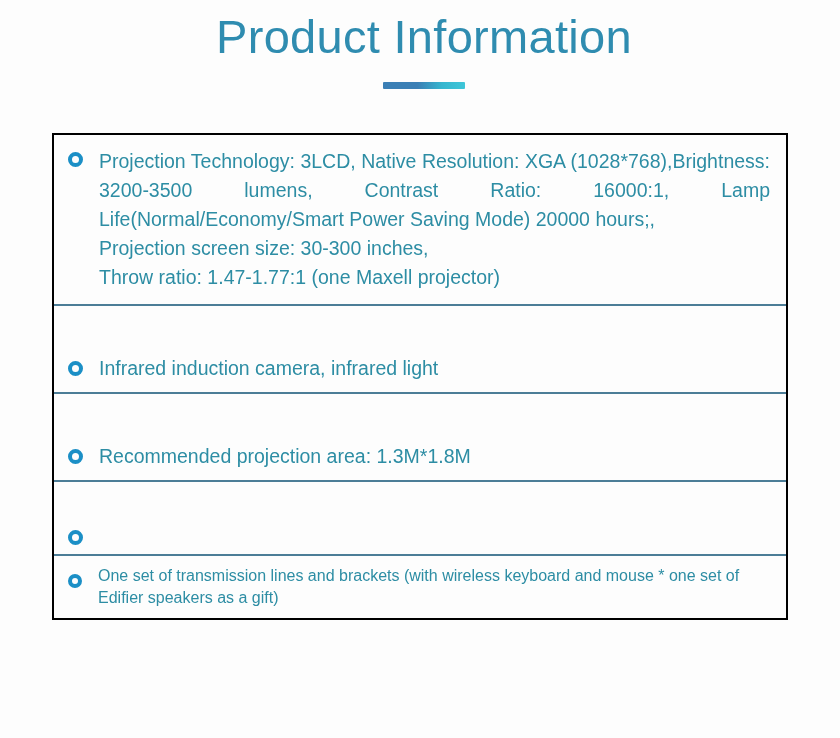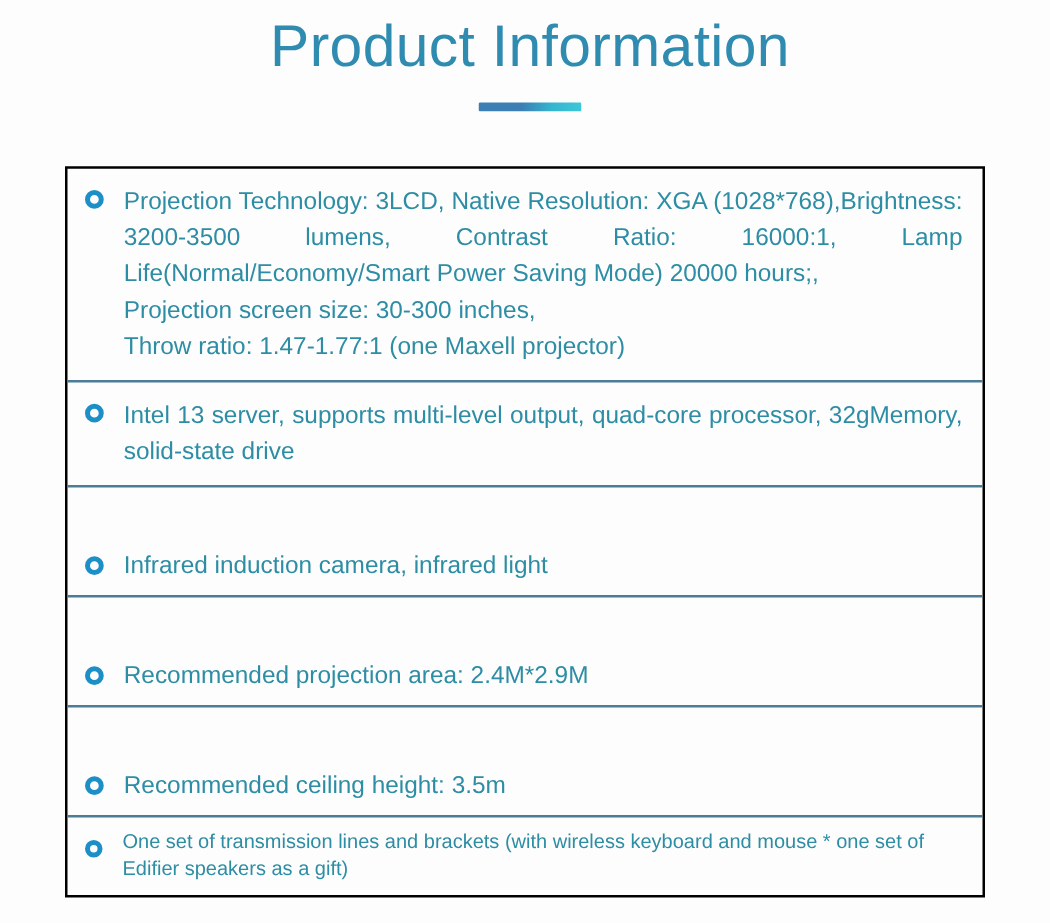--- a/index.html
+++ b/index.html
@@ -125,38 +125,33 @@
 
   <div id="spec-table">
 
     <div class="spec-row">
       <span class="bullet"></span>
       <div class="spec-text justify">Projection Technology: 3LCD, Native Resolution: XGA (1028*768),Brightness: 3200-3500 lumens, Contrast Ratio: 16000:1, Lamp Life(Normal/Economy/Smart Power Saving Mode) 20000 hours;,
 Projection screen size: 30-300 inches,
 Throw ratio: 1.47-1.77:1 (one Maxell projector)</div>
     </div>
 
-    <div class="spec-row">
-      <span class="bullet"></span>
-      <div class="spec-text justify">Intel 13 server, supports multi-level output, quad-core processor, 32gMemory, solid-state drive</div>
-    </div>
 
     <div class="spec-row row-tight">
       <span class="bullet"></span>
       <div class="spec-text">Infrared induction camera, infrared light</div>
     </div>
 
     <div class="spec-row row-tight">
       <span class="bullet"></span>
-      <div class="spec-text">Recommended projection area: 2.4M*2.9M</div>
+      <div class="spec-text">Recommended projection area: 1.3M*1.8M</div>
     </div>
 
     <div class="spec-row row-tight">
       <span class="bullet"></span>
-      <div class="spec-text">Recommended ceiling height: 3.5m</div>
     </div>
 
     <div class="spec-row row-compact">
       <span class="bullet bullet-small"></span>
       <div class="spec-text small">One set of transmission lines and brackets (with wireless keyboard and mouse * one set of Edifier speakers as a gift)</div>
     </div>
 
   </div>
 
 </div>

